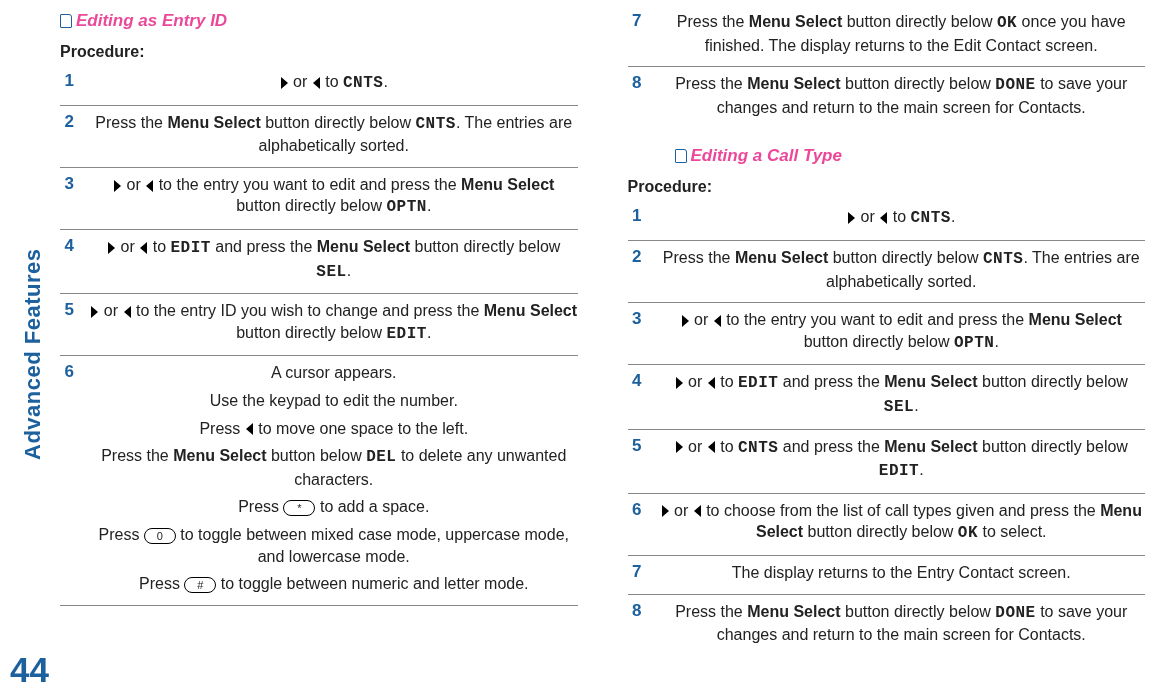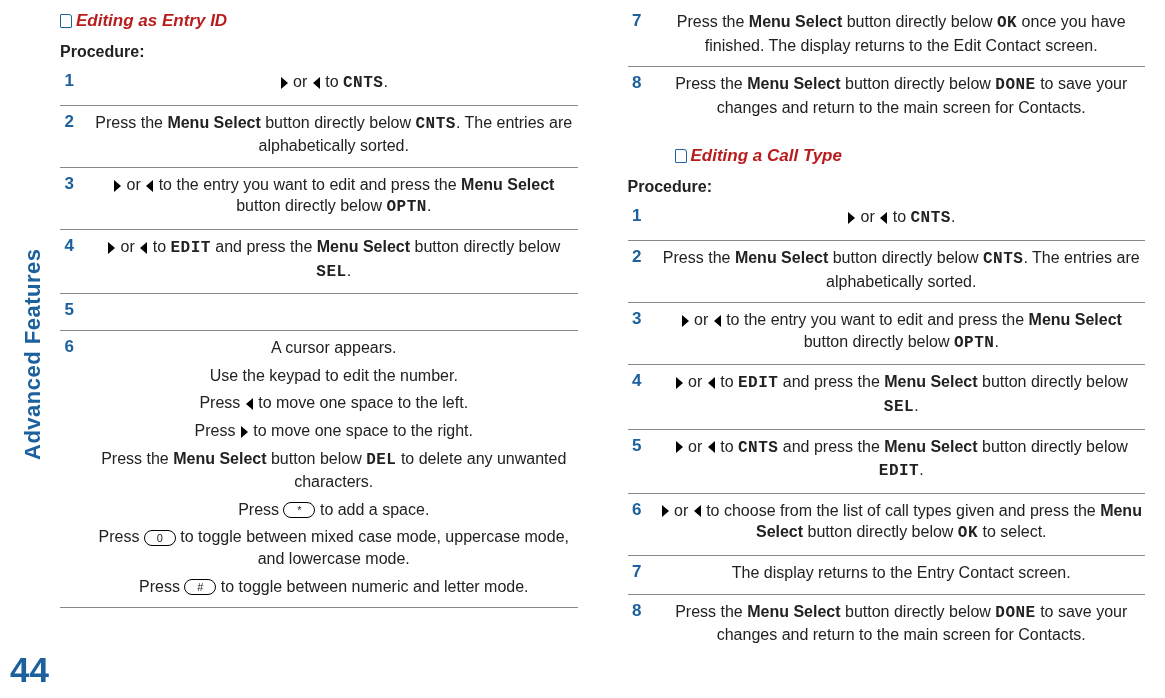--- a/index.html
+++ b/index.html
@@ -53,21 +53,21 @@
     bottom: 10px;
     display: flex;
     gap: 50px;
   }
   .col {
     flex: 1;
     display: flex;
     flex-direction: column;
   }
   .sect-title {
-    color: #b91c1c;
+    color: #ec4899;
     font-style: italic;
     font-weight: bold;
     font-size: 17px;
     margin: 6px 0 4px 0;
     display: flex;
     align-items: center;
     gap: 4px;
   }
   .doc-icon {
     display: inline-flex;
@@ -194,32 +194,34 @@
         <div class="step-num">4</div>
         <div class="step-body">
           <p>
             <span class="nav-r"></span><span> or </span><span class="nav-l"></span><span> to </span><span class="mono">EDIT</span><span> and press the </span><span class="b">Menu Select</span><span> button directly below </span><span class="mono">SEL</span><span>.</span>
           </p>
         </div>
       </div>
 
       <div class="step">
         <div class="step-num">5</div>
+        <div class="step-body">
+          <p>
+            <span class="nav-r"></span><span> or </span><span class="nav-l"></span><span> to the entry ID you wish to change and press the </span><span class="b">Menu Select</span><span> button directly below </span><span class="mono">EDIT</span><span>.</span>
+          </p>
+        </div>
       </div>
 
       <div class="step">
         <div class="step-num">6</div>
         <div class="step-body">
           <p>A cursor appears.</p>
           <p>Use the keypad to edit the number.</p>
           <p>
             <span>Press </span><span class="nav-l"></span><span> to move one space to the left.</span>
-          </p>
-          <p>
-            <span>Press </span><span class="nav-r"></span><span> to move one space to the right.</span>
           </p>
           <p>
             <span>Press the </span><span class="b">Menu Select</span><span> button below </span><span class="mono">DEL</span><span> to delete any unwanted characters.</span>
           </p>
           <p>
             <span>Press </span><span class="key">*</span><span> to add a space.</span>
           </p>
           <p>
             <span>Press </span><span class="key">0</span><span> to toggle between mixed case mode, uppercase mode, and lowercase mode.</span>
           </p>

